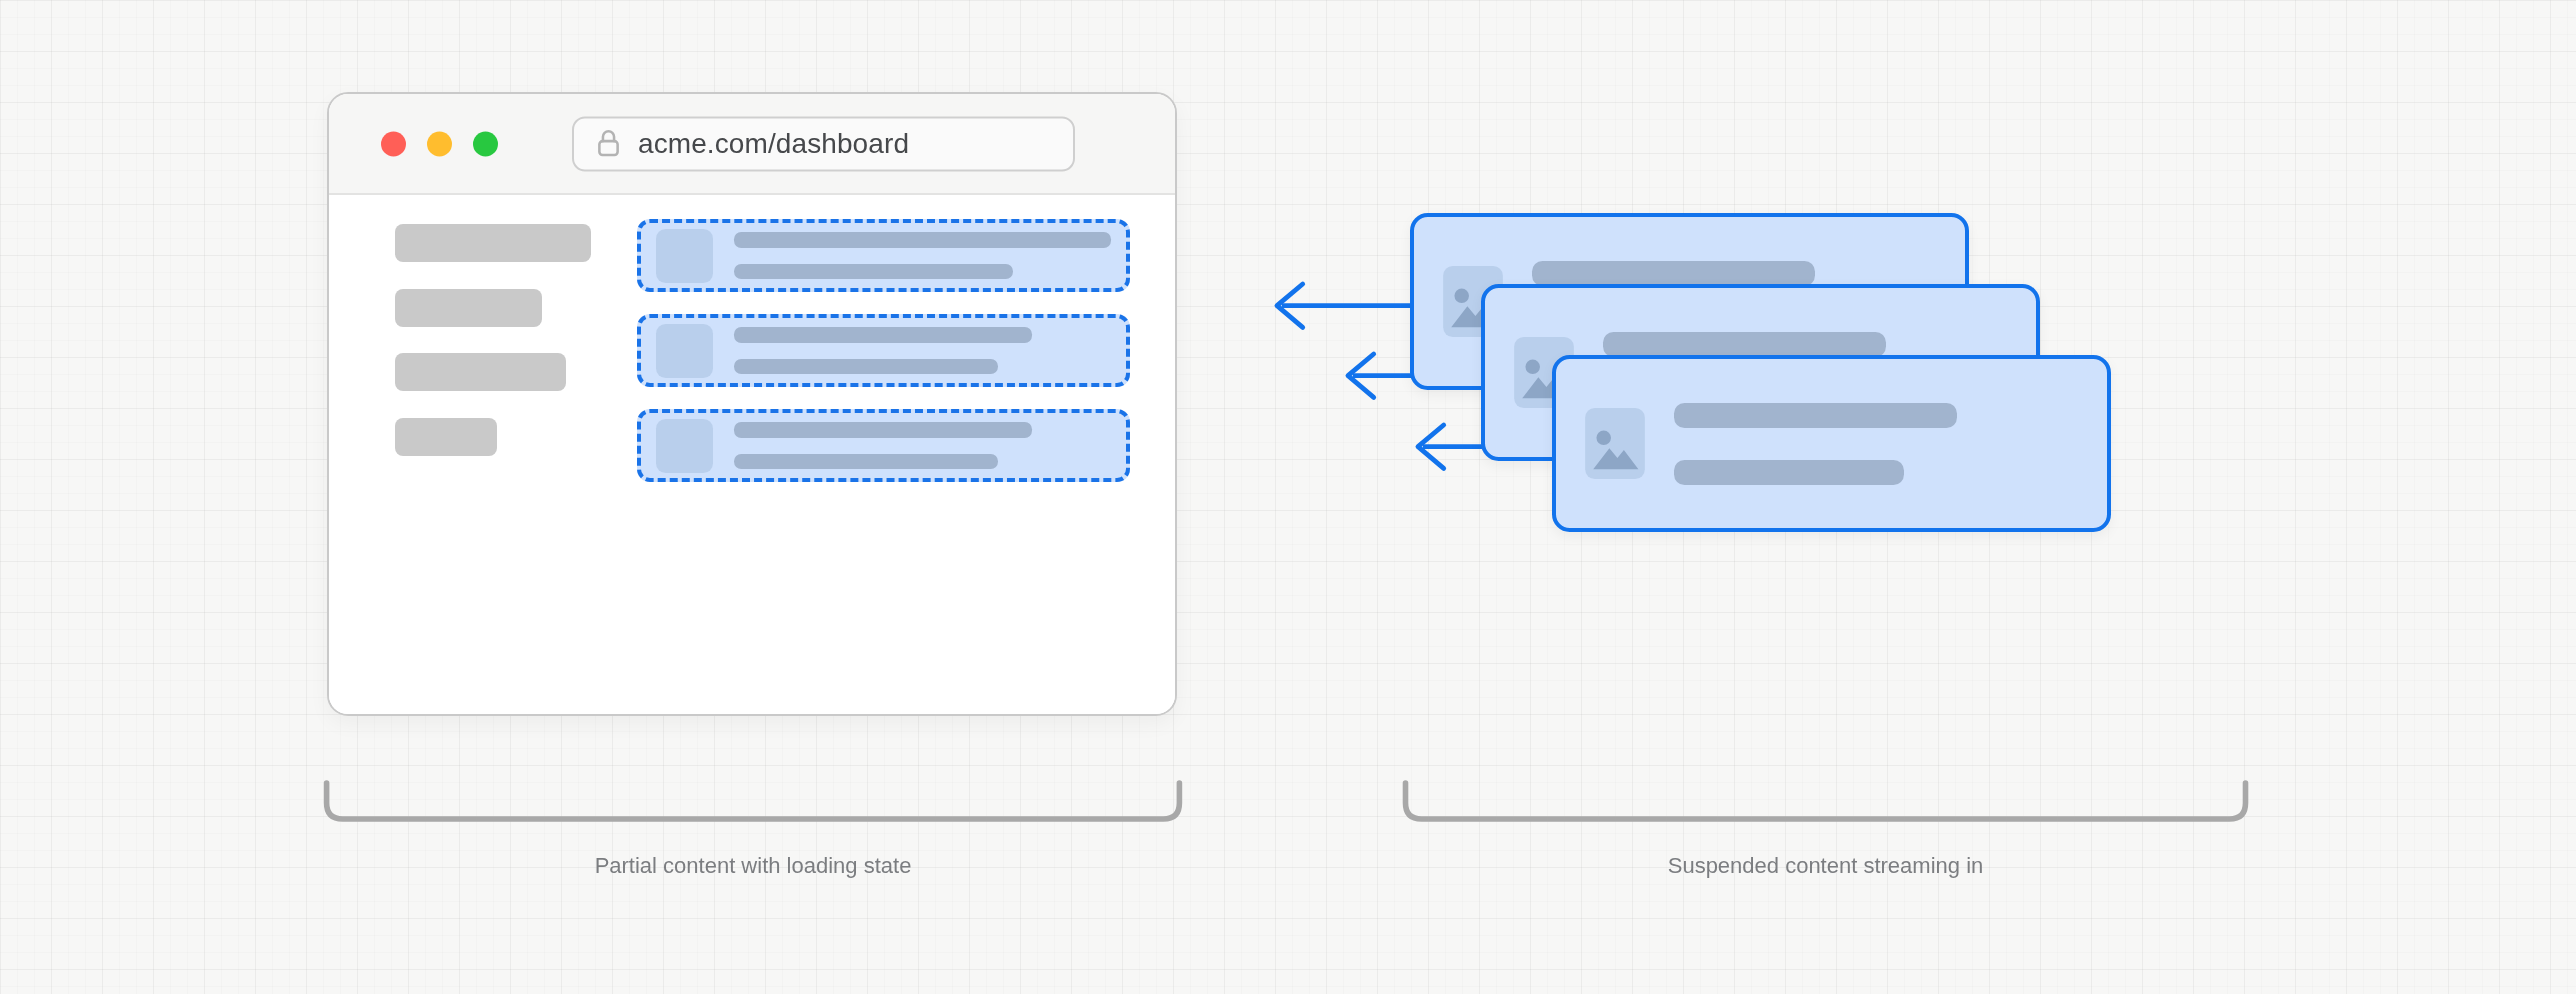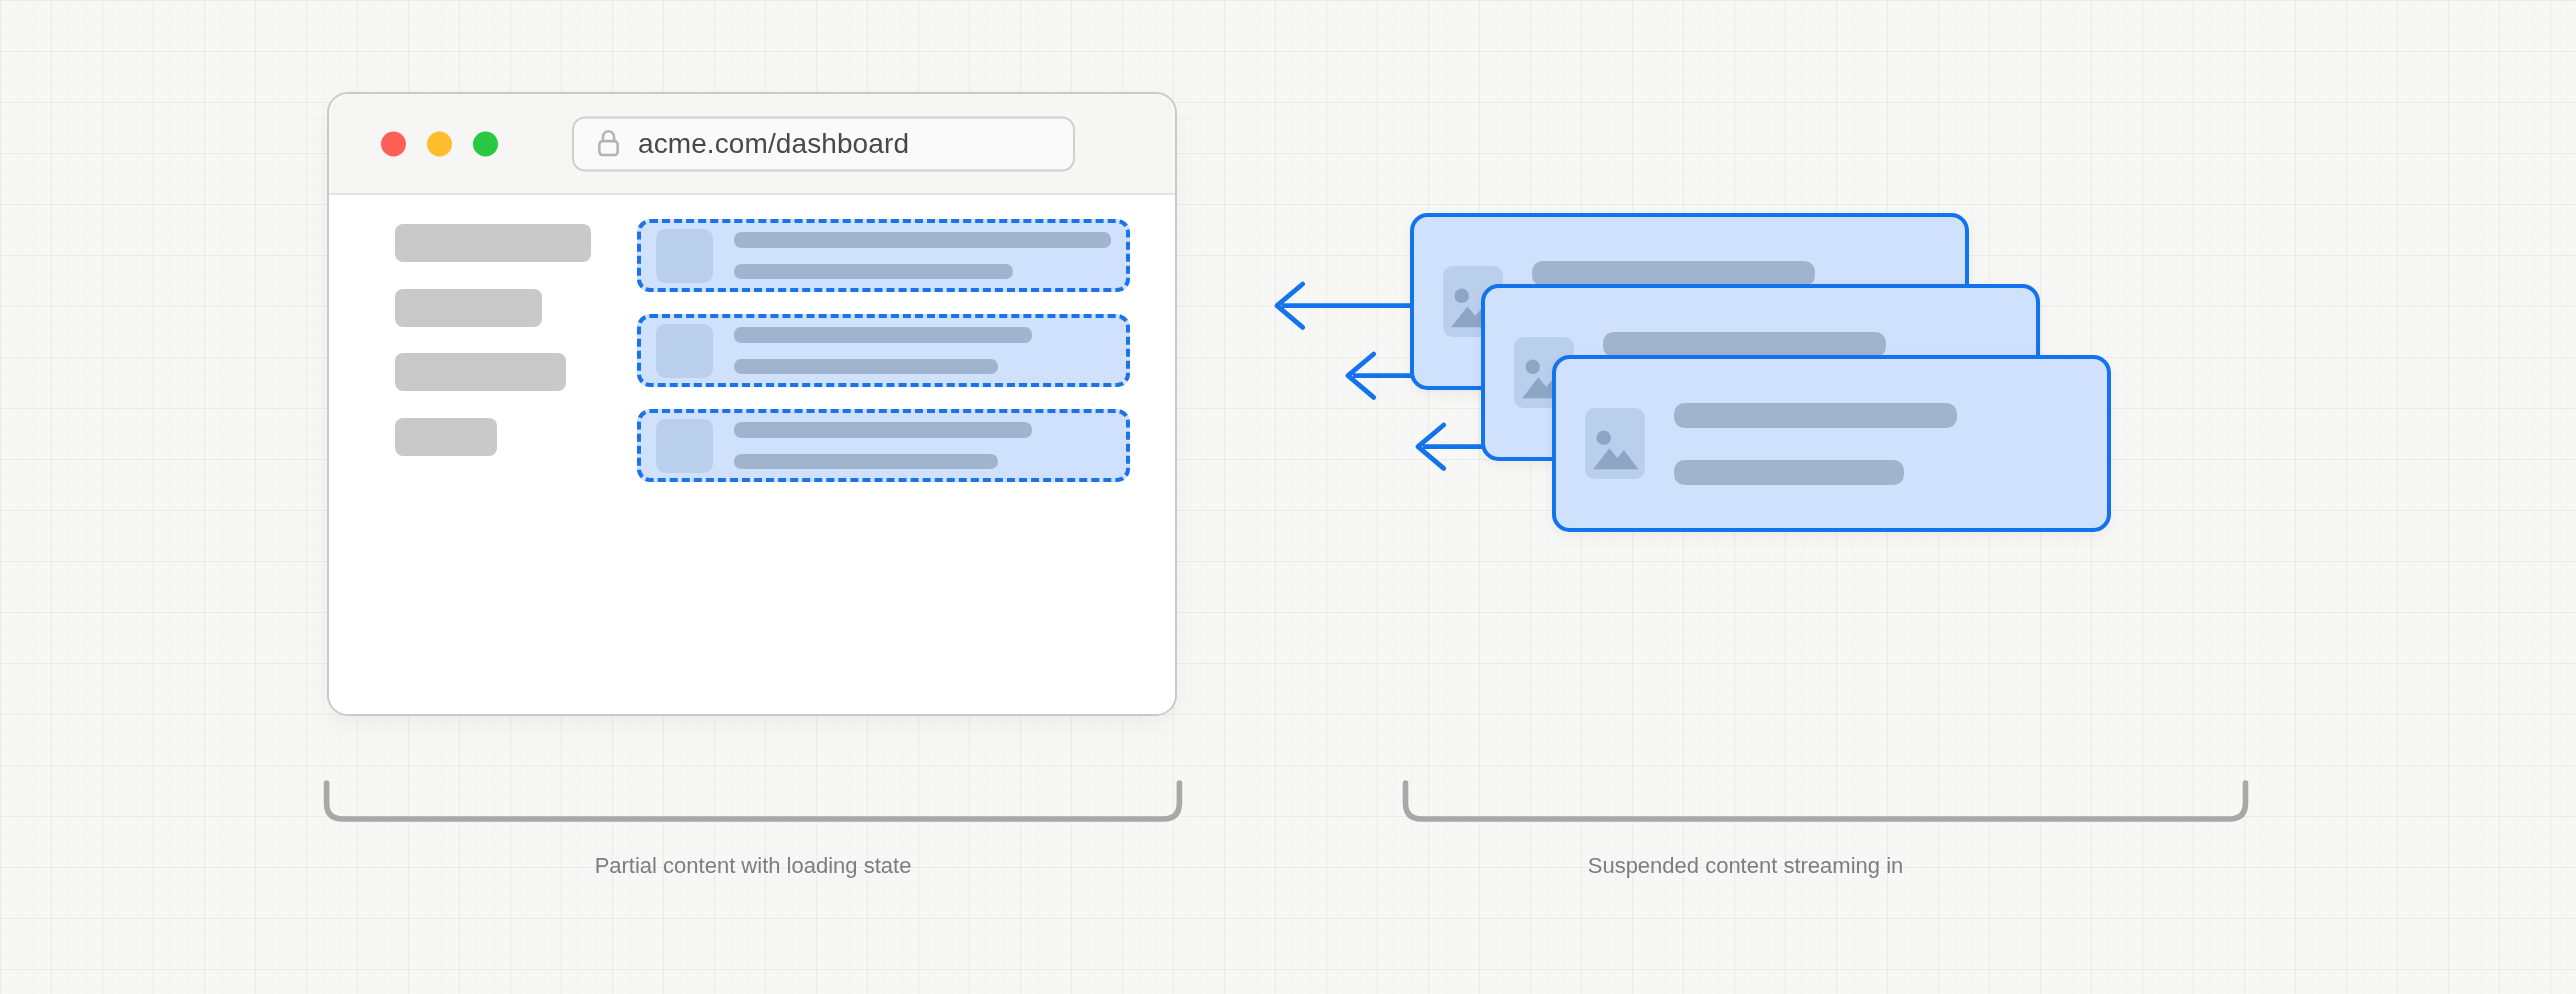--- a/index.html
+++ b/index.html
@@ -323,16 +323,16 @@
   </div>
 
   <svg class="bracket" style="left:320px; top:779px; width:866px; height:48px;" viewBox="0 0 1076 60">
     <path d="M5 5 V30 Q5 50 25 50 H1051 Q1071 50 1071 30 V5" fill="none" stroke="#a8a8a8" stroke-width="7" stroke-linecap="round"></path>
   </svg>
   <div class="caption" style="left:320px; top:853px; width:866px;">Partial content with loading state</div>
 
   <svg class="bracket" style="left:1399px; top:779px; width:853px; height:48px;" viewBox="0 0 1060 60">
     <path d="M5 5 V30 Q5 50 25 50 H1035 Q1055 50 1055 30 V5" fill="none" stroke="#a8a8a8" stroke-width="7" stroke-linecap="round"></path>
   </svg>
-  <div class="caption" style="left:1319px; top:853px; width:853px;">Suspended content streaming in</div>
+  <div class="caption" style="left:1399px; top:853px; width:853px;">Suspended content streaming in</div>
 
 </div>
 
 
 </body></html>

